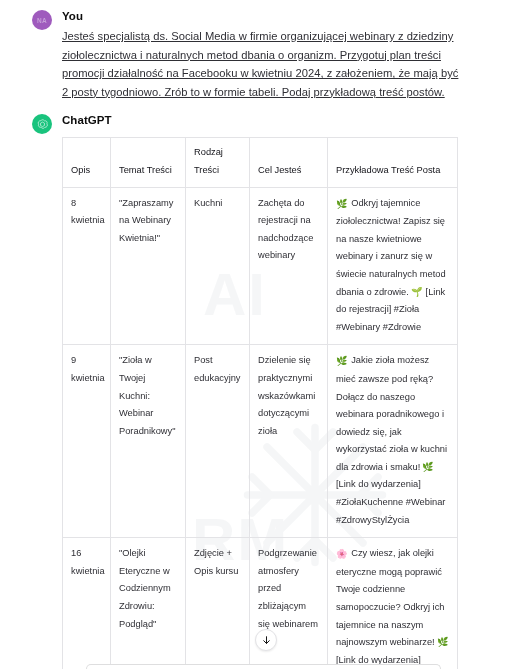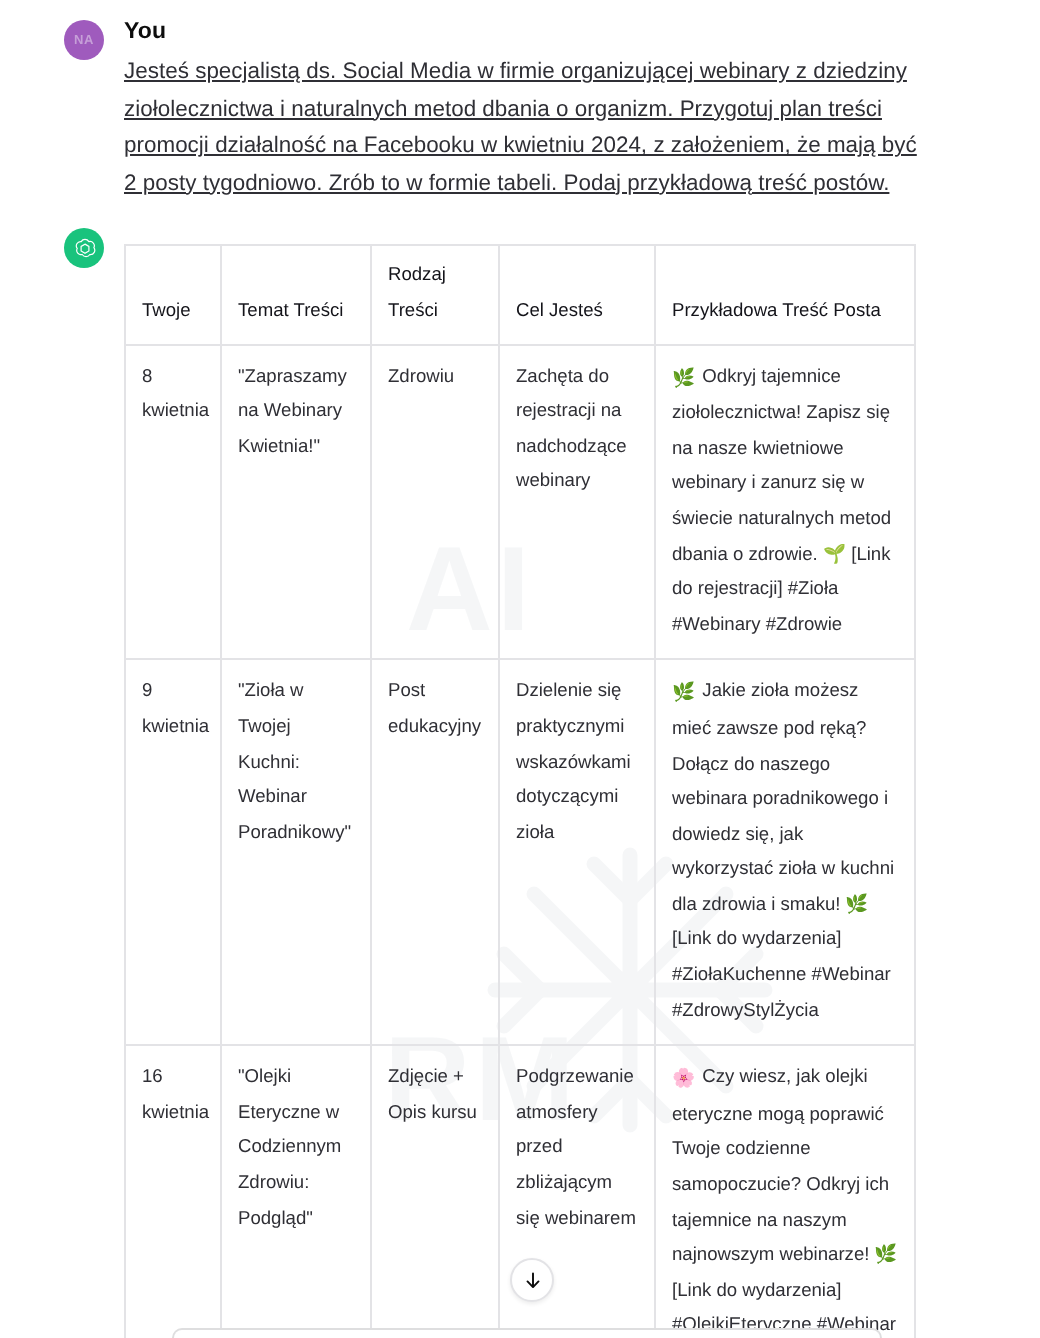--- a/index.html
+++ b/index.html
@@ -225,44 +225,45 @@
   <div class="msg msg-assistant">
     <div class="avatar-col">
       <div class="avatar avatar-gpt">
         <svg width="13" height="13" viewBox="0 0 24 24" fill="none" stroke="#ffffff" stroke-width="1.1">
           <path d="M12 3.2c-1.5 0-2.8.8-3.5 2 -1.6-.2-3.2.6-4 2 -.8 1.4-.6 3.1.3 4.3 -.7 1.4-.5 3.1.5 4.3 1 1.2 2.6 1.7 4.1 1.3 .8 1.2 2.1 2 3.6 2 1.5 0 2.8-.8 3.5-2 1.6.2 3.2-.6 4-2 .8-1.4.6-3.1-.3-4.3 .7-1.4.5-3.1-.5-4.3 -1-1.2-2.6-1.7-4.1-1.3 -.8-1.2-2.1-2-3.6-2z"></path>
           <path d="M12 7.5 L15.6 9.6 V13.8 L12 15.9 L8.4 13.8 V9.6 Z"></path>
         </svg>
       </div>
     </div>
     <div class="body-col">
+      <div class="author">ChatGPT</div>
 
       <div class="table-wrap">
         <table class="content-table">
           <colgroup>
             <col class="c-data">
               <col class="c-temat">
               <col class="c-rodzaj">
               <col class="c-cel">
               <col class="c-post">
           </colgroup>
           <thead>
             <tr>
-              <th>Twoje</th>
+              <th>Opis</th>
               <th>Temat Treści</th>
               <th>Rodzaj Treści</th>
               <th>Cel Jesteś</th>
               <th>Przykładowa Treść Posta</th>
             </tr>
           </thead>
           <tbody>
             <tr>
               <td>8 kwietnia</td>
               <td>"Zapraszamy na Webinary Kwietnia!"</td>
-              <td>Zdrowiu</td>
+              <td>Kuchni</td>
               <td>Zachęta do rejestracji na nadchodzące webinary</td>
               <td><span class="emj">🌿</span> <span>Odkryj tajemnice ziołolecznictwa! Zapisz się na nasze kwietniowe webinary i zanurz się w świecie naturalnych metod dbania o zdrowie. 🌱 [Link do rejestracji] #Zioła #Webinary #Zdrowie</span></td>
             </tr>
             <tr>
               <td>9 kwietnia</td>
               <td>"Zioła w Twojej Kuchni: Webinar Poradnikowy"</td>
               <td>Post edukacyjny</td>
               <td>Dzielenie się praktycznymi wskazówkami dotyczącymi zioła</td>
               <td><span class="emj">🌿</span> <span>Jakie zioła możesz mieć zawsze pod ręką? Dołącz do naszego webinara poradnikowego i dowiedz się, jak wykorzystać zioła w kuchni dla zdrowia i smaku! 🌿 [Link do wydarzenia] #ZiołaKuchenne #Webinar #ZdrowyStylŻycia</span></td>
             </tr>

